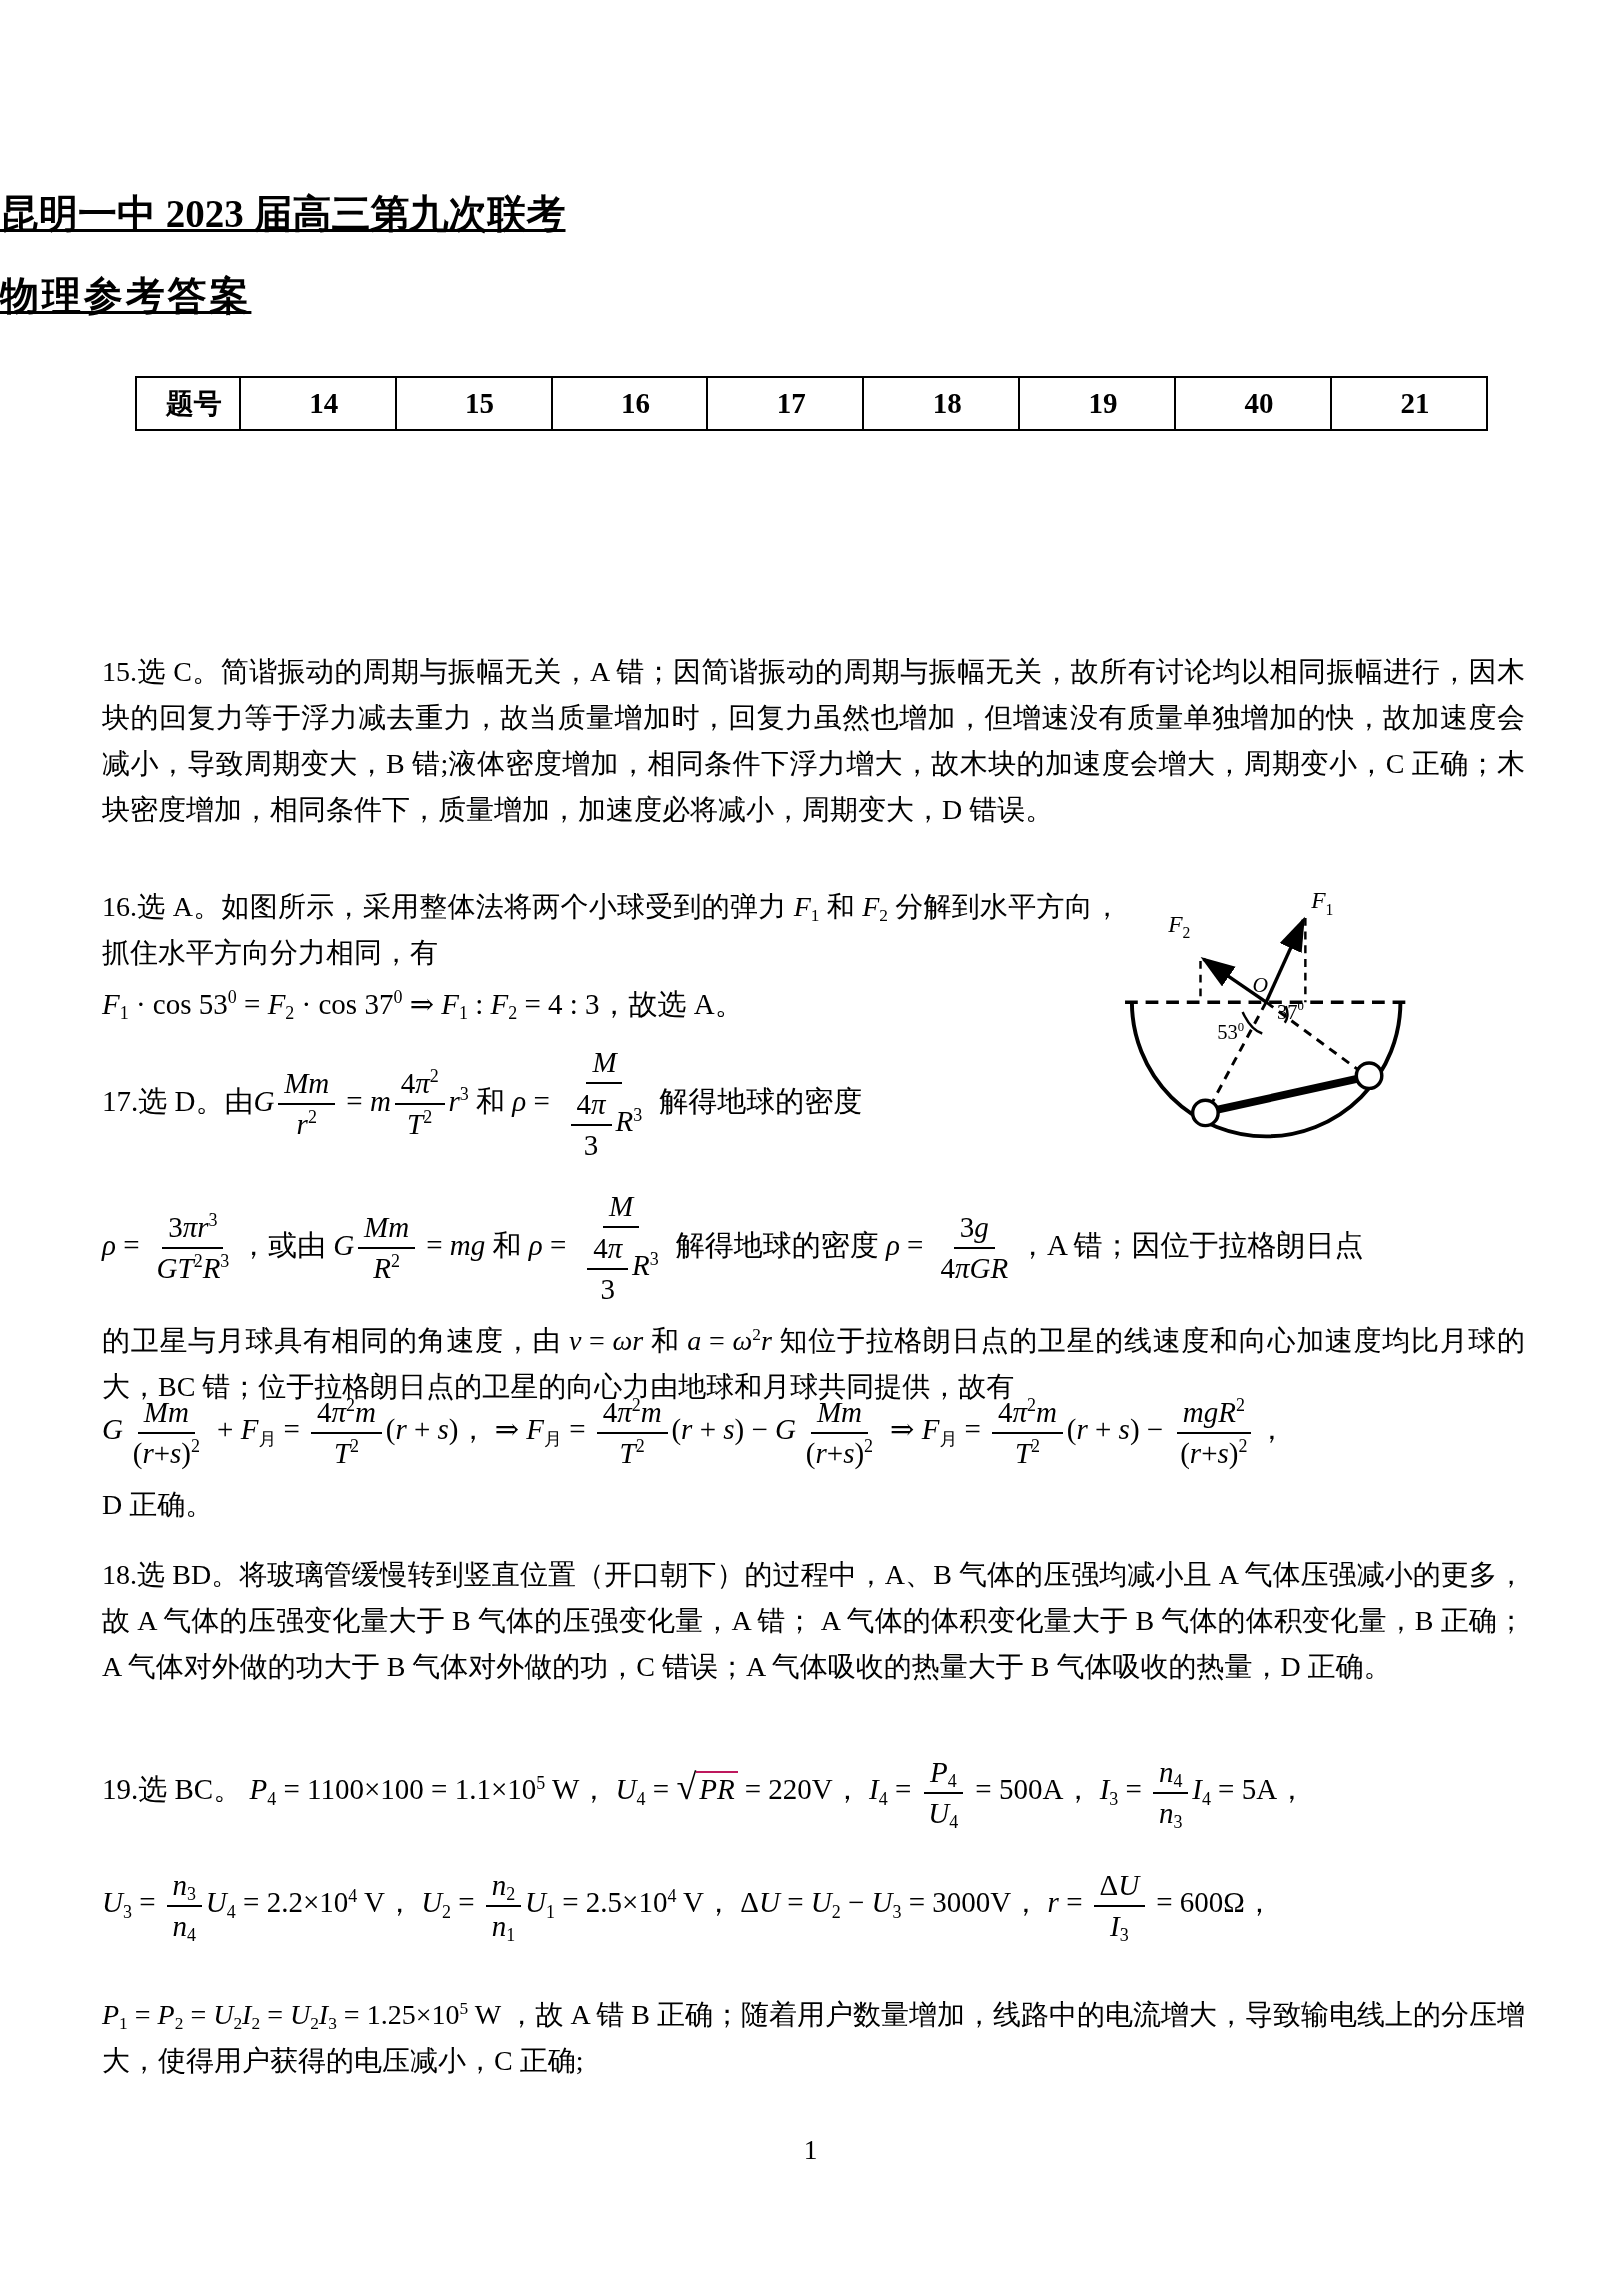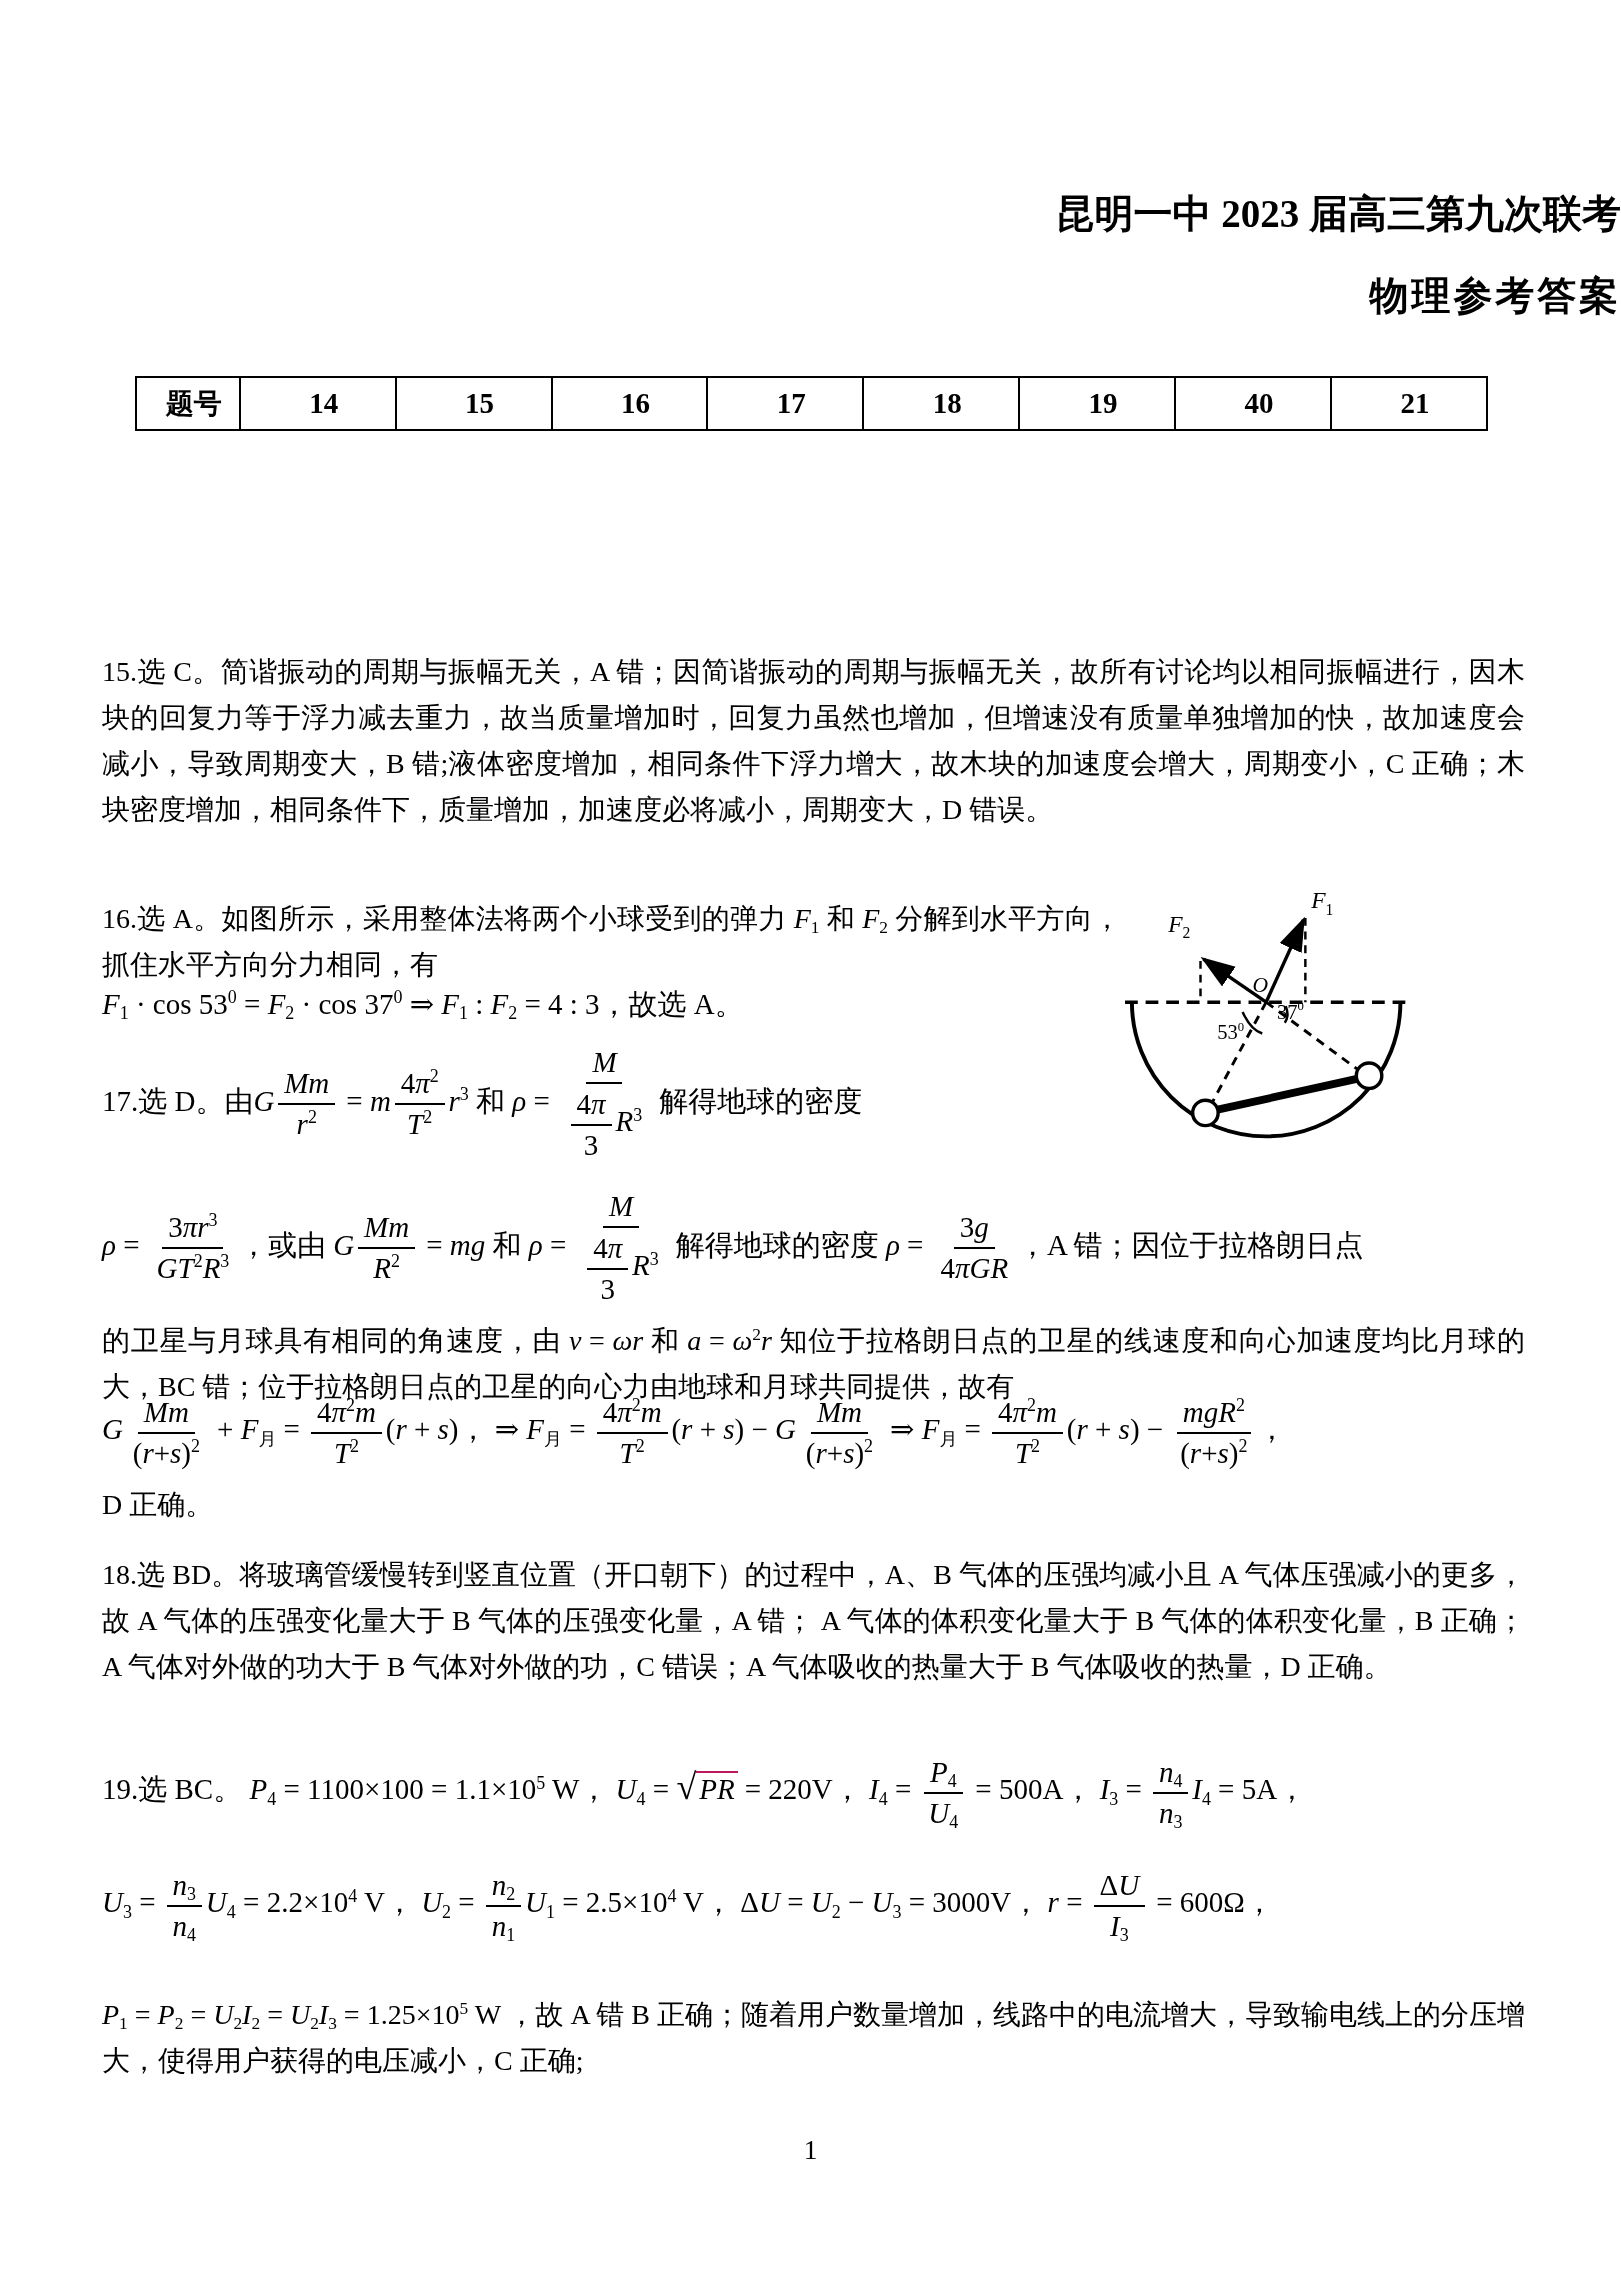--- a/index.html
+++ b/index.html
@@ -2,34 +2,34 @@
 <html><head>
 <meta charset="utf-8">
 <style>
   html,body{margin:0;padding:0;background:#e8e8e8;}
   .page{
     position:relative;width:1621px;height:2293px;background:#ffffff;
     margin:0 auto;overflow:hidden;
     font-family:"Liberation Serif","DejaVu Serif",serif;color:#000;
   }
   .abs{position:absolute;}
-  .title{left:0;width:1621px;text-align:right;font-size:39px;font-weight:bold;line-height:1.15;}
+  .title{left:0;width:1621px;text-align:left;font-size:39px;font-weight:bold;line-height:1.15;text-decoration:underline;}
   .t1{top:192px;}
   .t2{top:274px;letter-spacing:2.9px;}
 
   table.ans{position:absolute;left:135px;top:376px;width:1353px;border-collapse:collapse;table-layout:fixed;}
   table.ans th,table.ans td{
     border:2px solid #000;height:51px;font-size:29px;font-weight:bold;
     text-align:center;padding:0 0 0 11.8px;font-family:"Liberation Serif","DejaVu Serif",serif;
   }
   table.ans th{width:90px;font-size:28px;}
 
   .para{left:102px;width:1423px;font-size:28px;line-height:46px;text-align:justify;}
   .mathline{left:102px;width:1423px;font-size:29px;line-height:49px;}
-  .narrow{width:1019px;margin-top:12px;}
+  .narrow{width:1019px;}
 
   .mv{font-style:italic;font-family:"Liberation Serif","DejaVu Serif",serif;}
   .mr{font-style:normal;font-family:"Liberation Serif","DejaVu Serif",serif;}
   sub{font-size:0.62em;vertical-align:-0.3em;line-height:0;}
   sup{font-size:0.62em;vertical-align:0.6em;line-height:0;}
   .frac{display:inline-flex;flex-direction:column;align-items:center;justify-content:center;
         vertical-align:middle;margin:0 3.9px;line-height:1.2;text-align:center;}
   .frac .fn{border-bottom:2px solid #000;padding:1px 5.9px 2px;}
   .frac .fd{padding:2px 5.9px 1px;}
   .sqrt{display:inline-block;white-space:nowrap;}

